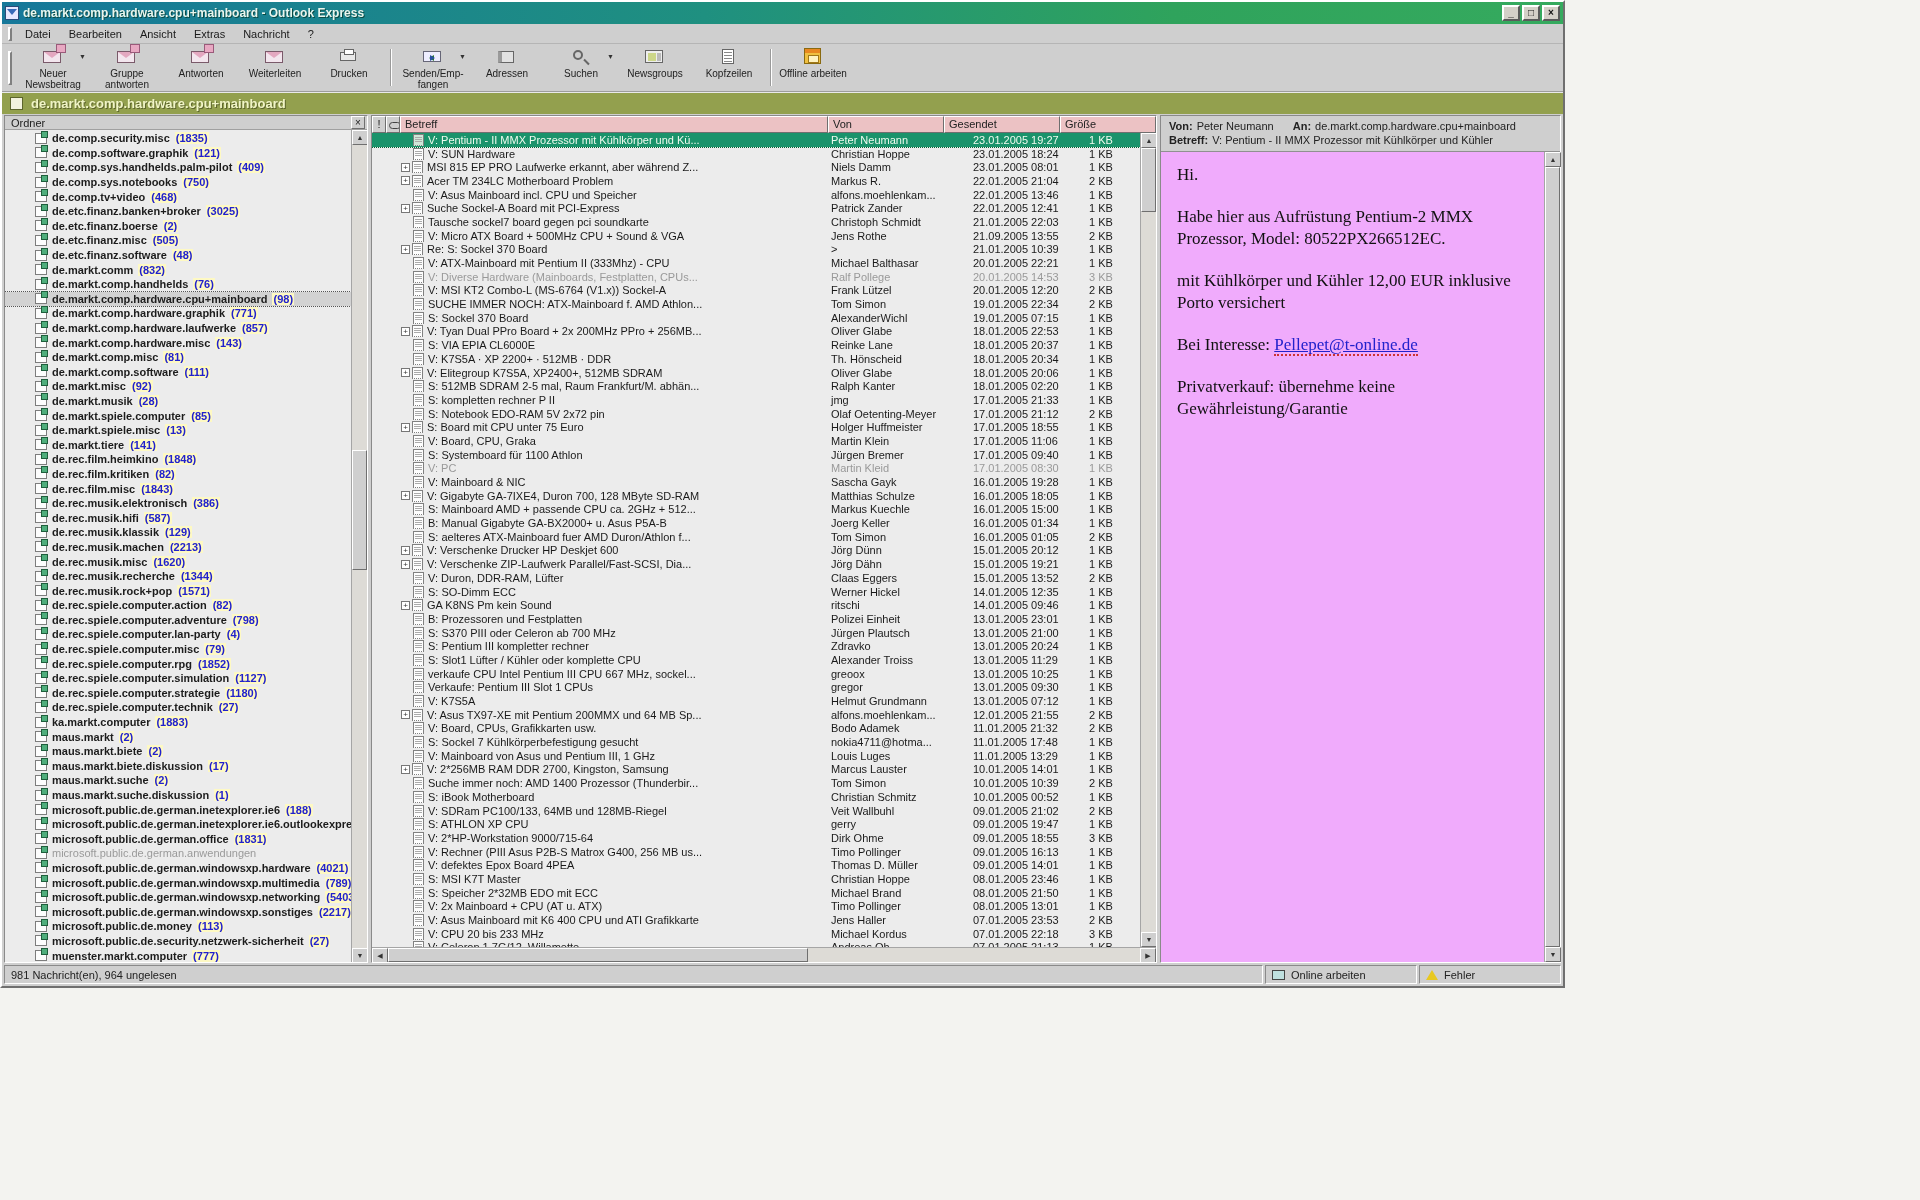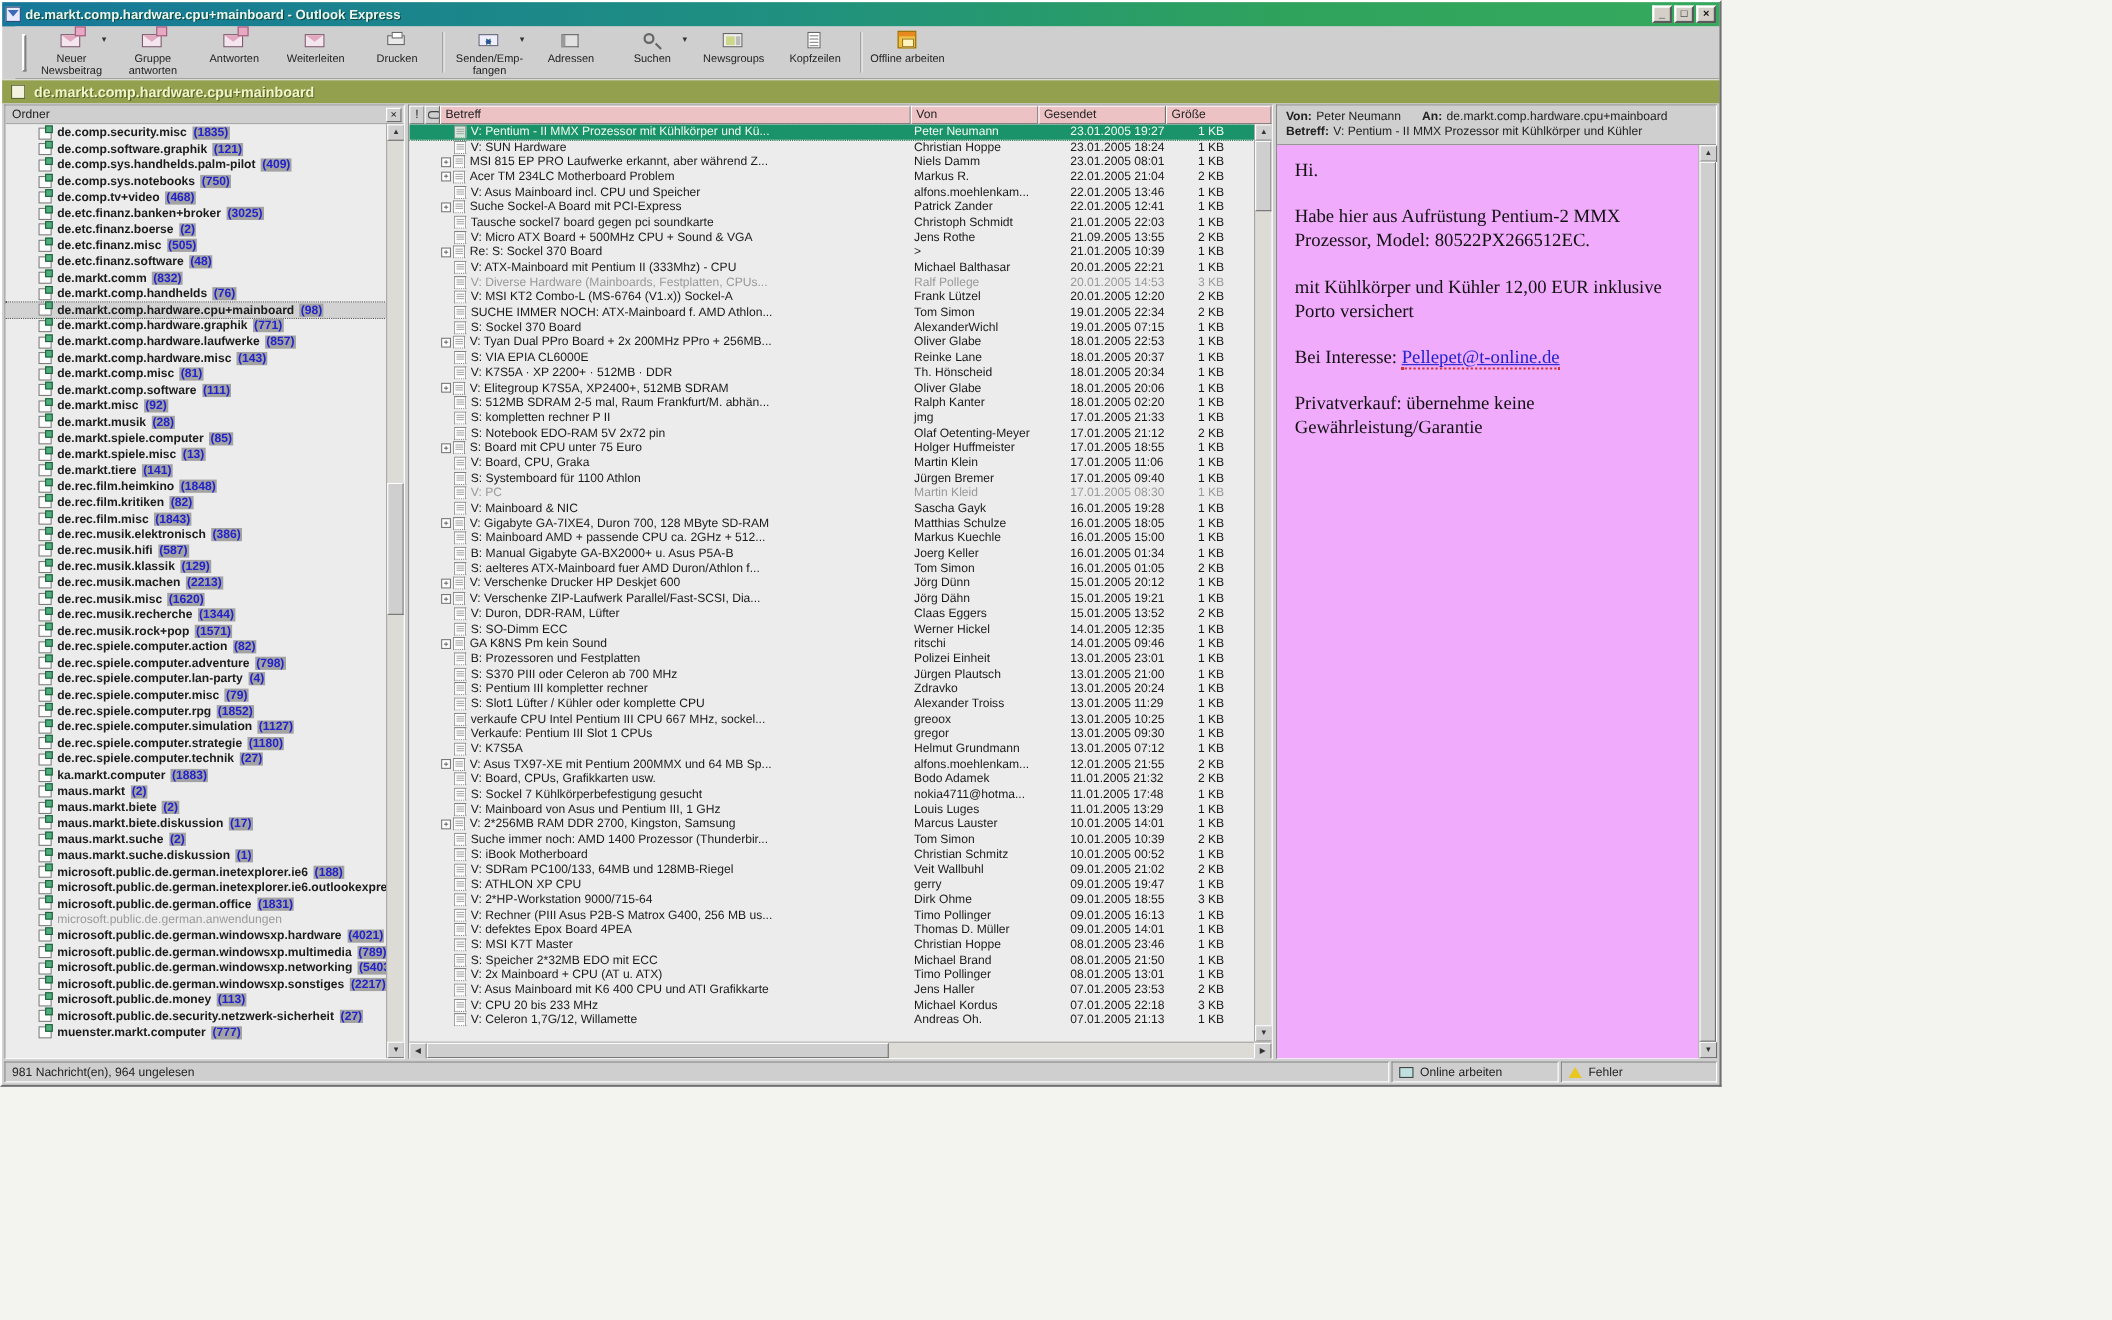--- a/index.html
+++ b/index.html
@@ -13,21 +13,21 @@
   .appicon{width:14px;height:14px;background:#e8e8ff;border:1px solid #2a4a7a;margin-right:4px;position:relative;flex:0 0 auto;}
   .appicon:before{content:"";position:absolute;left:1px;top:2px;border:5px solid transparent;border-top:6px solid #3a6ab8;border-width:6px 5px 0 5px;}
   #titletext{color:#eaf6ee;font-weight:bold;font-size:12px;flex:1;white-space:nowrap;overflow:hidden;text-shadow:1px 1px 0 #0b4a44;}
   .winbtn{width:18px;height:16px;margin-left:2px;background:#d4d0c8;border:2px solid;border-color:#fff #5a5a5a #5a5a5a #fff;
     font-size:10px;line-height:11px;text-align:center;font-weight:bold;color:#111;flex:0 0 auto;}
   
   #menubar{height:20px;display:flex;align-items:center;background:#cfcfcf;border-bottom:1px solid #b5b5b5;padding-left:2px;}
   .grip{width:4px;height:14px;margin:0 4px;border:2px solid;border-color:#fff #808080 #808080 #fff;}
   .menuitem{padding:2px 9px;font-size:11px;color:#1a1a1a;}
   
-  #toolbar{height:48px;display:flex;align-items:stretch;background:#cfcfcf;border-bottom:1px solid #9d9d9d;padding:1px 2px;margin-left:12px;}
+  #toolbar{height:48px;display:flex;align-items:stretch;background:#cfcfcf;border-bottom:1px solid #9d9d9d;padding:1px 2px;}
   .tbtn{width:74px;display:flex;flex-direction:column;align-items:center;justify-content:flex-start;padding-top:3px;position:relative;}
   .tbtn .ticon{width:22px;height:18px;position:relative;}
   .tbtn .tlabel{font-size:10px;color:#222;text-align:center;line-height:11px;margin-top:2px;}
   .tsep{width:2px;margin:4px 4px;border-left:1px solid #9a9a9a;border-right:1px solid #ffffff;}
   .drop{position:absolute;right:4px;top:8px;font-size:7px;color:#333;}
   
   .ic-env{position:absolute;left:1px;top:3px;width:18px;height:12px;background:#f3e6ee;border:1px solid #7a5a6a;}
   .ic-env:before{content:"";position:absolute;left:0;top:0;border:6px solid transparent;border-top:6px solid #e3a8c0;border-width:6px 8px 0 8px;}
   .pinkblob{position:absolute;right:-2px;top:-4px;width:10px;height:9px;background:#e8a8c2;border:1px solid #9a5a7a;}
   .ic-print{position:absolute;left:2px;top:4px;width:16px;height:9px;background:#e9e9e9;border:1px solid #666;}
@@ -56,21 +56,21 @@
   #folderpane{width:364px;display:flex;flex-direction:column;}
   #fheader{height:17px;background:#cfcfcf;display:flex;align-items:center;border-bottom:1px solid #a0a0a0;padding:0 2px 0 6px;}
   #fheader .ftitle{flex:1;font-size:11px;color:#222;}
   #fclose{width:14px;height:13px;font-size:10px;line-height:11px;text-align:center;background:#cfcfcf;border:1px solid;border-color:#fff #707070 #707070 #fff;color:#222;}
   #folderscroll{flex:1;display:flex;}
   #folderlist{flex:1;overflow:hidden;background:#ececec;padding-top:1px;}
   .frow{height:14.6px;display:flex;align-items:center;padding-left:30px;white-space:nowrap;font-size:11px;}
   .frow .ngicon{width:12px;height:11px;background:#fdfdfd;border:1px solid #7d7d7d;margin-right:5px;position:relative;flex:0 0 auto;}
   .frow .ngicon:before{content:"";position:absolute;right:-2px;top:-3px;width:5px;height:5px;background:#4fae7c;border:1px solid #1f5e3c;}
   .frow .fname{font-weight:bold;color:#1c1c1c;}
-  .frow .fcount{color:#2222cc;font-weight:bold;margin-left:5px;background:#a3a3a3;padding:0 1px;}
+  .frow .fcount{color:#2222cc;font-weight:bold;margin-left:5px;background:#fef9c3;padding:0 1px;}
   .frow.selected{background:#d2d2d2;outline:1px dotted #555;}
   .frow.disabled .fname{color:#9a9a9a;font-weight:normal;}
   .splitter{width:3px;background:#cfcfcf;}
   
   #msgpane{width:786px;display:flex;flex-direction:column;}
   #msgheader{height:17px;display:flex;background:#cfcfcf;flex:0 0 auto;}
   .hcell{border:1px solid;border-color:#fff #6f6f6f #6f6f6f #fff;background:#ecc2c4;font-size:11px;color:#222;
     padding:1px 4px;white-space:nowrap;overflow:hidden;}
   .hcell.gray{background:#cfcfcf;padding:1px 2px;text-align:center;}
   .glasses{display:inline-block;width:12px;height:7px;border:1px solid #444;border-radius:4px;position:relative;top:1px;}
@@ -122,20 +122,30 @@
 <div id="appwin">
 
   <div id="titlebar">
     <div class="appicon"></div>
     <div id="titletext">de.markt.comp.hardware.cpu+mainboard - Outlook Express</div>
     <div class="winbtn">_</div>
     <div class="winbtn">□</div>
     <div class="winbtn">×</div>
   </div>
 
+  <div id="menubar">
+    <div class="grip"></div>
+
+  <div class="menuitem">Datei</div>
+      <div class="menuitem">Bearbeiten</div>
+      <div class="menuitem">Ansicht</div>
+      <div class="menuitem">Extras</div>
+      <div class="menuitem">Nachricht</div>
+      <div class="menuitem">?</div>
+    </div>
 
   <div id="toolbar">
     <div class="grip" style="height:34px;margin-top:6px;"></div>
 
   <div class="tbtn">
         <div class="ticon">
           <span class="ic-env"></span>
           <span class="pinkblob"></span>
         </div>
         <span class="drop">▼</span>

